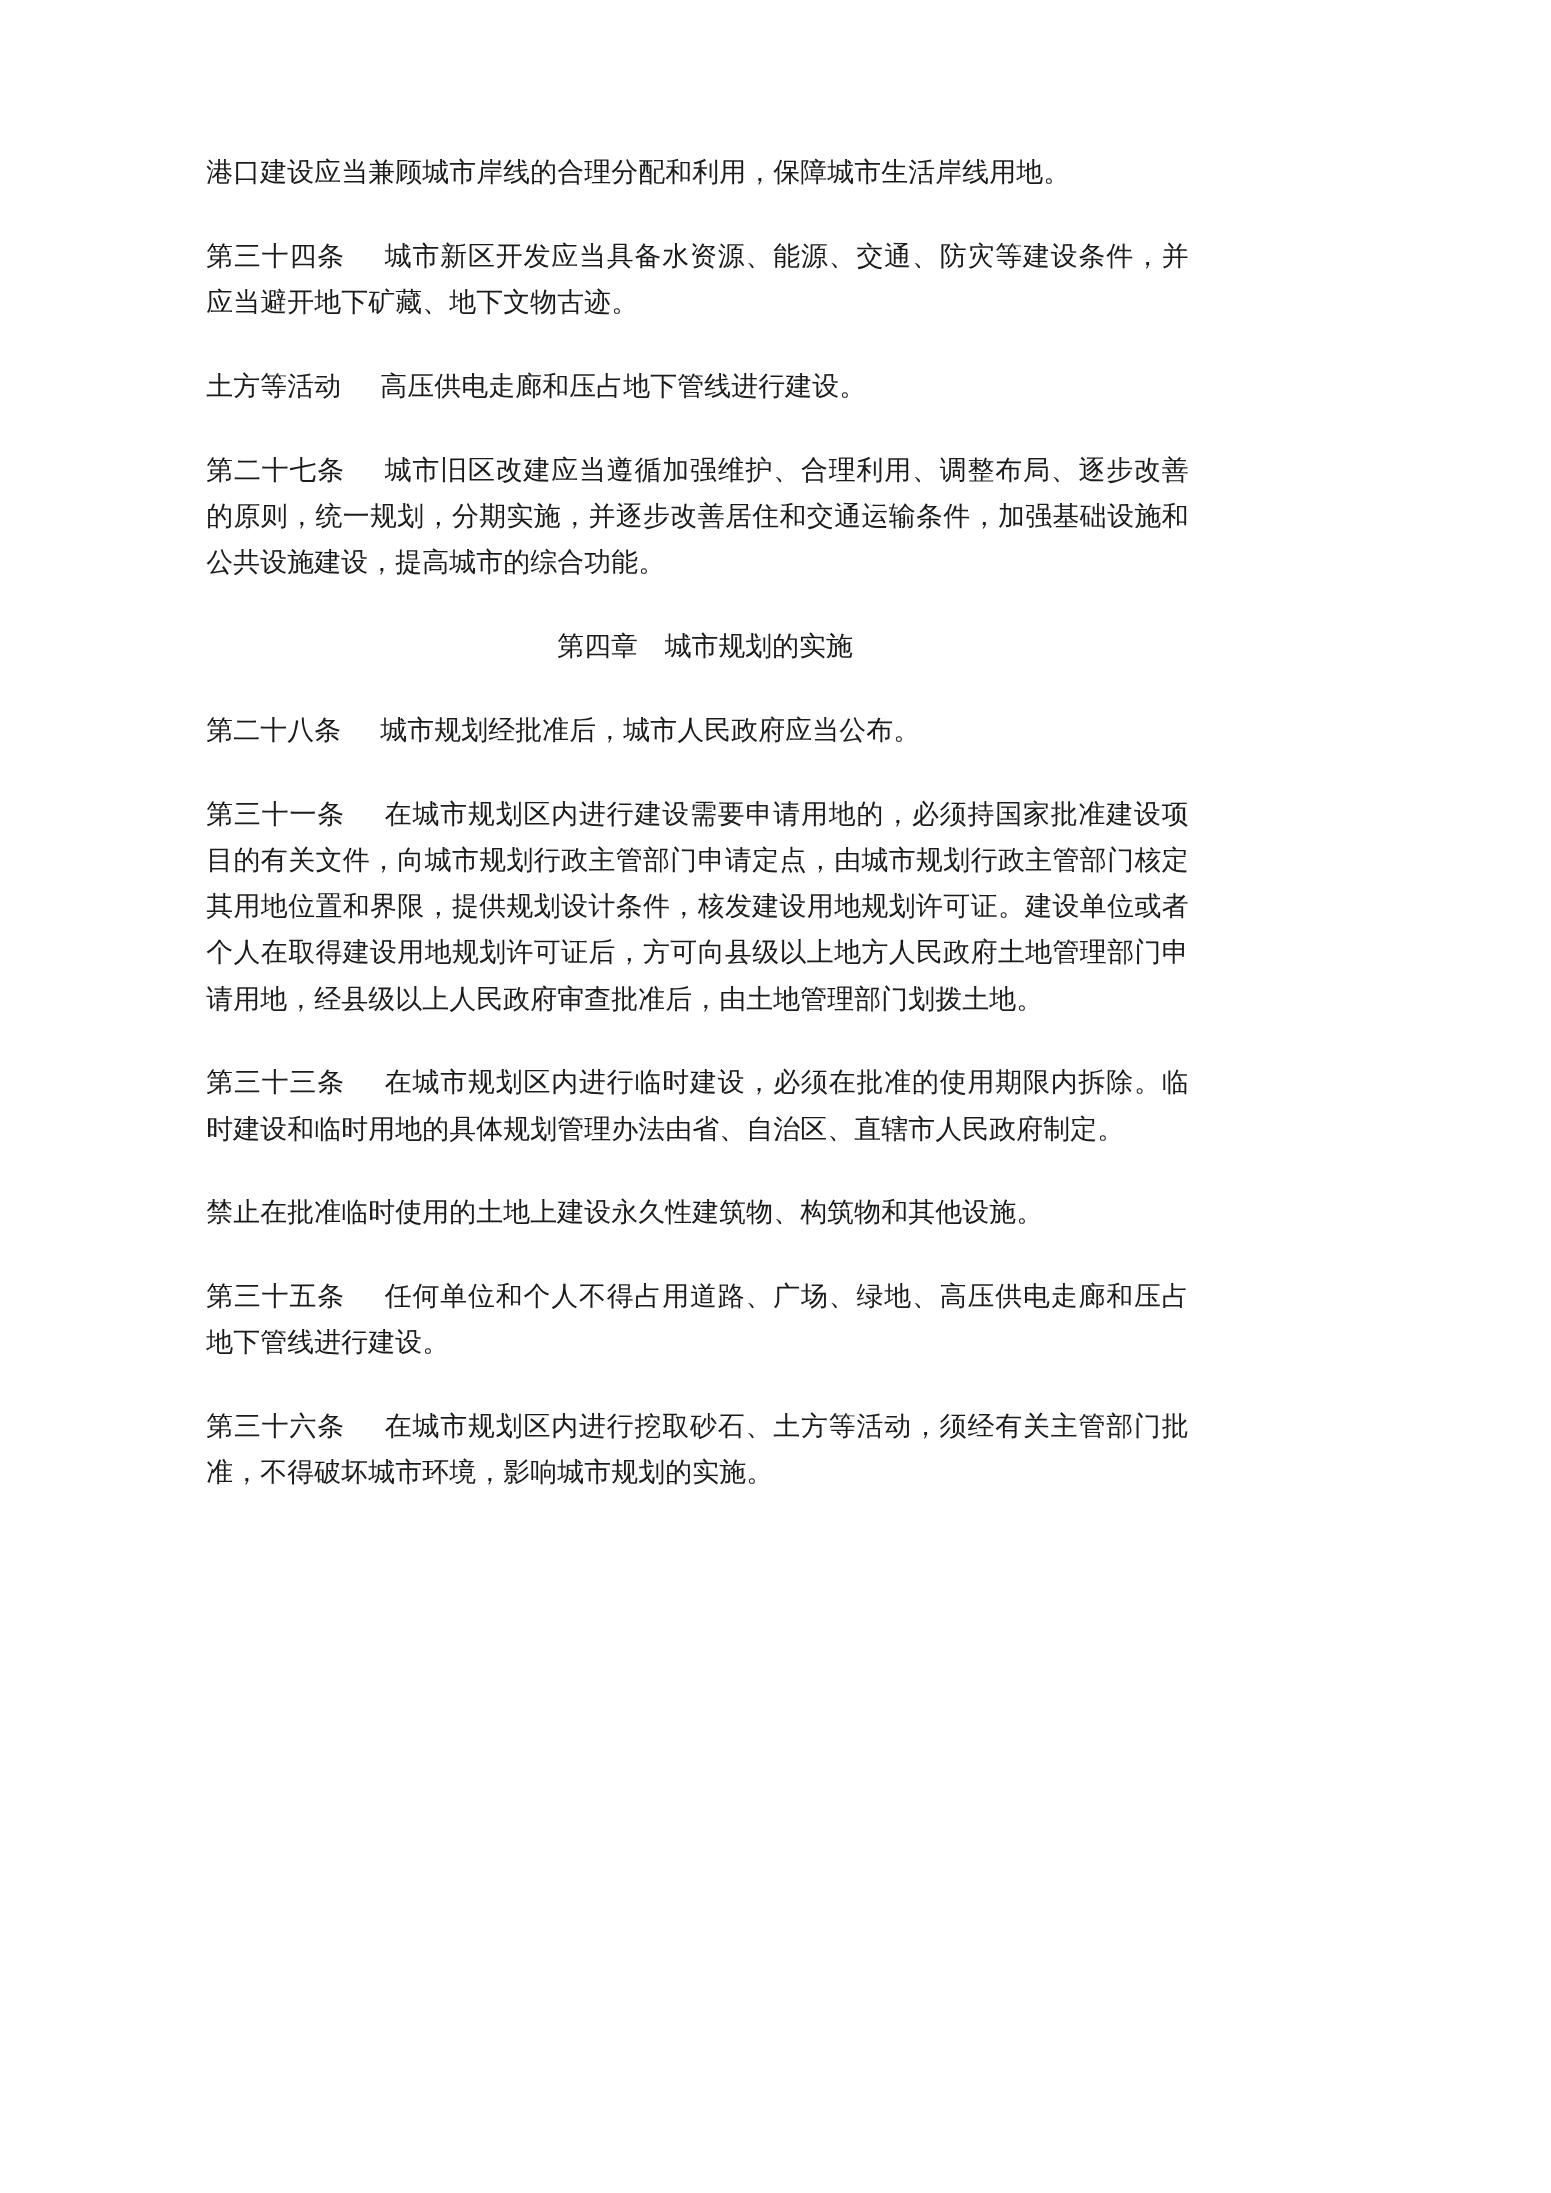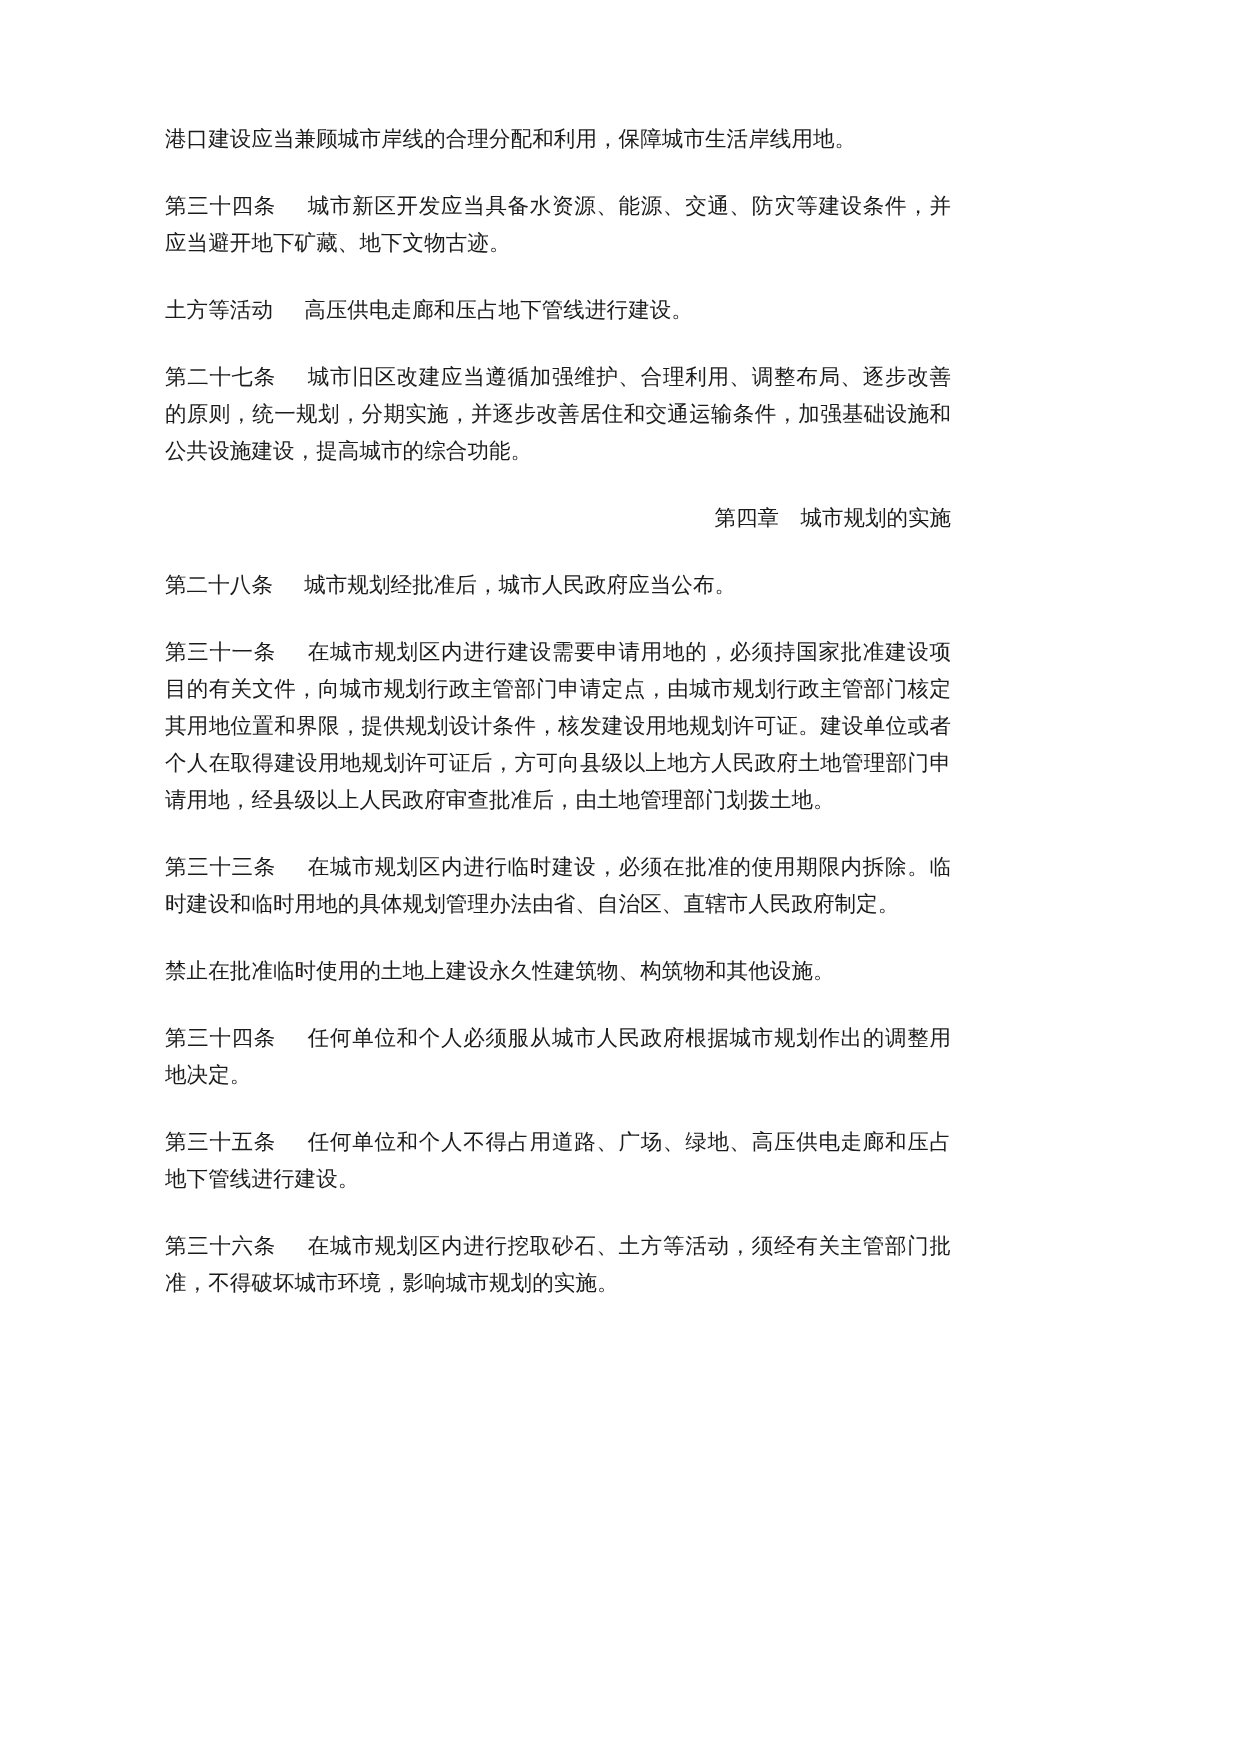--- a/index.html
+++ b/index.html
@@ -48,21 +48,21 @@
   }
   .gap-sm {
     display: inline-block;
     width: 1.0em;
   }
   .chapter-heading {
     margin: 0 0 30px 12px;
     font-size: 21.5px;
     line-height: 37px;
     color: #1b1b1b;
-    text-align: right;
+    text-align: center;
   }
 </style>
 </head>
 <body>
 
 <div class="page">
   <div class="doc-body">
 
     <p class="para">
       <span>港口建设应当兼顾城市岸线的合理分配和利用，保障城市生活岸线用地。</span>
@@ -96,23 +96,20 @@
 
 
     <p class="para">
       <span class="article-no">第三十三条</span><span class="gap"></span><span>在城市规划区内进行临时建设，必须在批准的使用期限内拆除。临时建设和临时用地的具体规划管理办法由省、自治区、直辖市人民政府制定。</span>
     </p>
 
     <p class="para">
       <span>禁止在批准临时使用的土地上建设永久性建筑物、构筑物和其他设施。</span>
     </p>
 
-    <p class="para">
-      <span class="article-no">第三十四条</span><span class="gap"></span><span>任何单位和个人必须服从城市人民政府根据城市规划作出的调整用地决定。</span>
-    </p>
 
     <p class="para">
       <span class="article-no">第三十五条</span><span class="gap"></span><span>任何单位和个人不得占用道路、广场、绿地、高压供电走廊和压占地下管线进行建设。</span>
     </p>
 
     <p class="para">
       <span class="article-no">第三十六条</span><span class="gap"></span><span>在城市规划区内进行挖取砂石、土方等活动，须经有关主管部门批准，不得破坏城市环境，影响城市规划的实施。</span>
     </p>
 
   </div>

